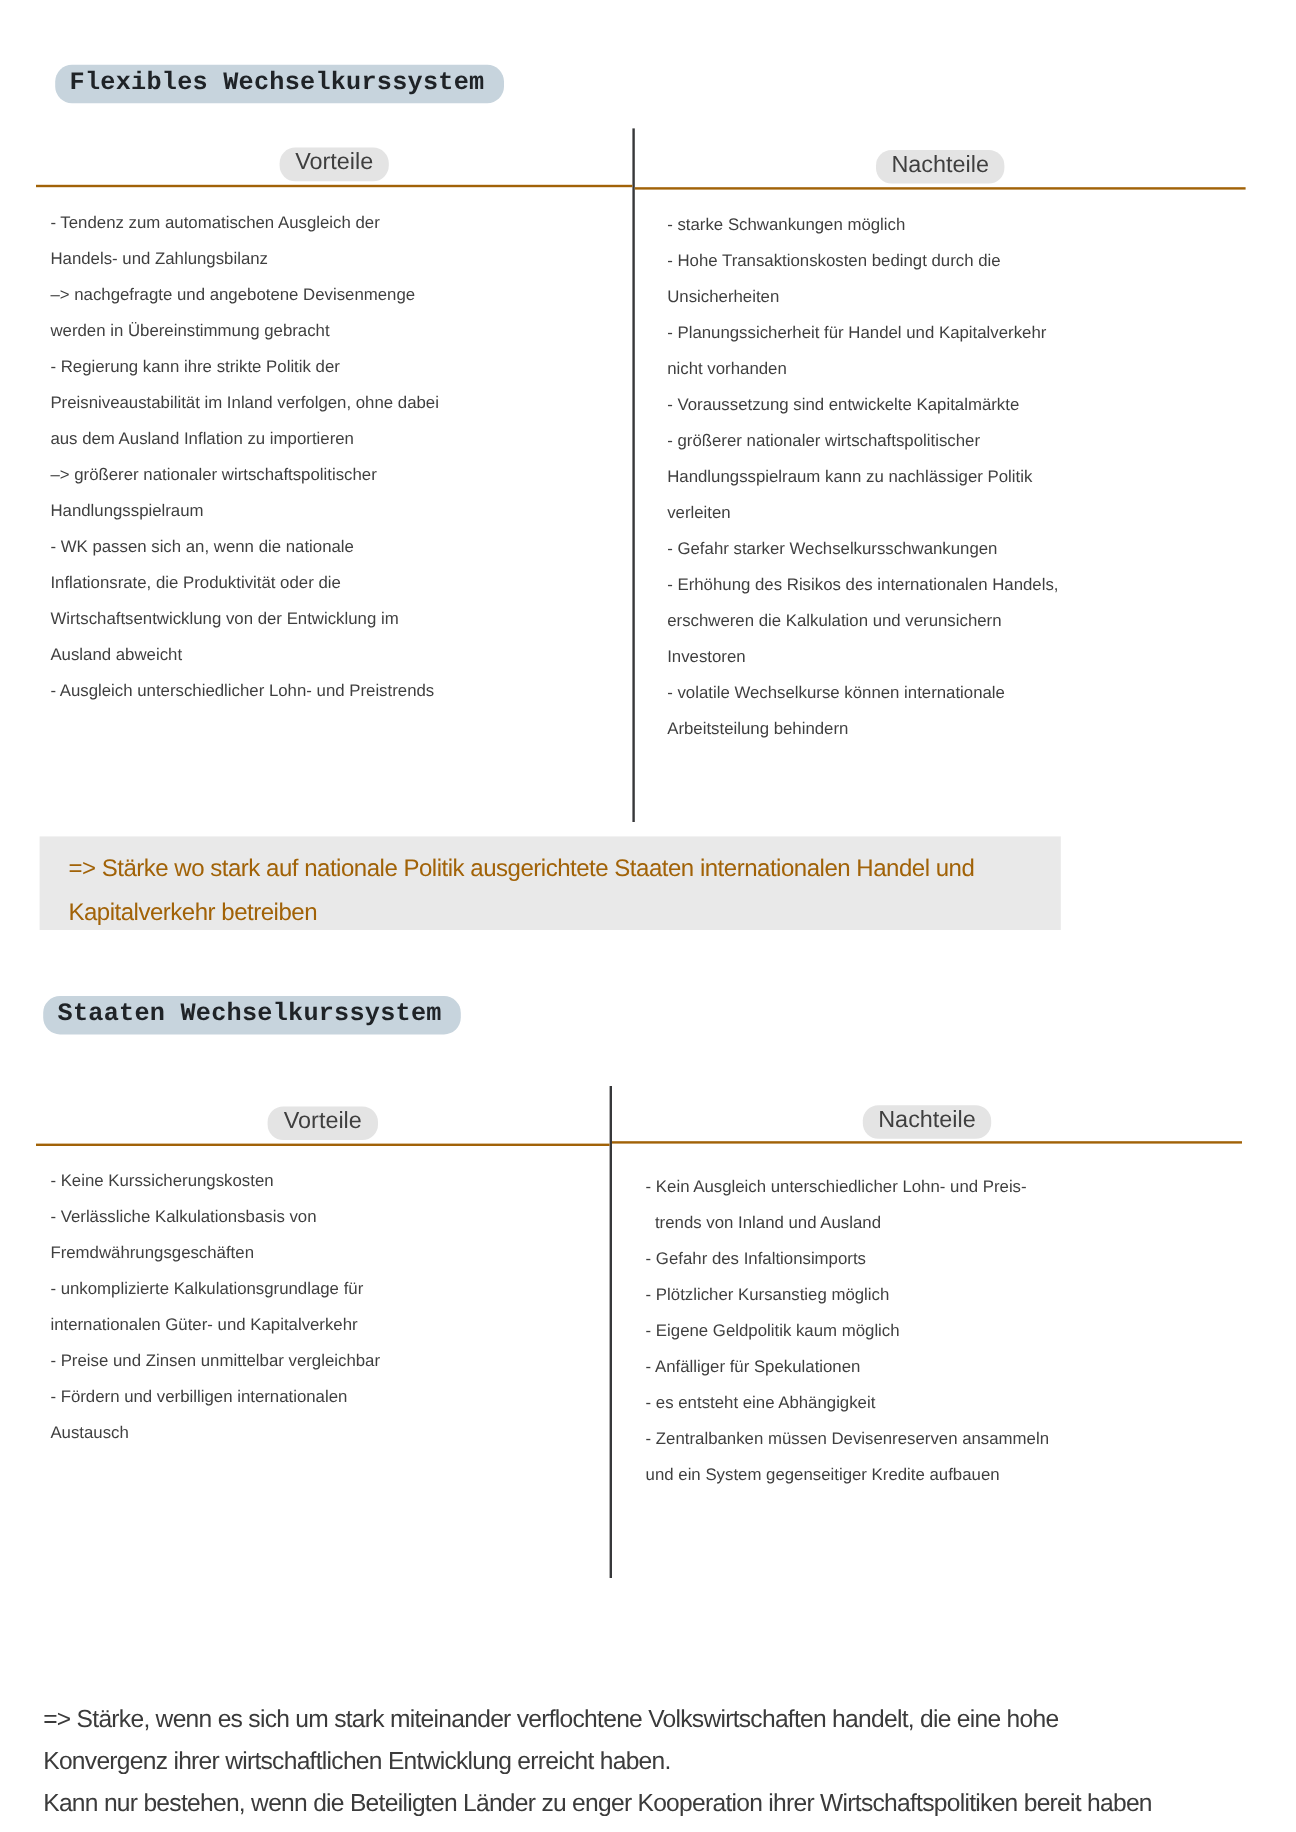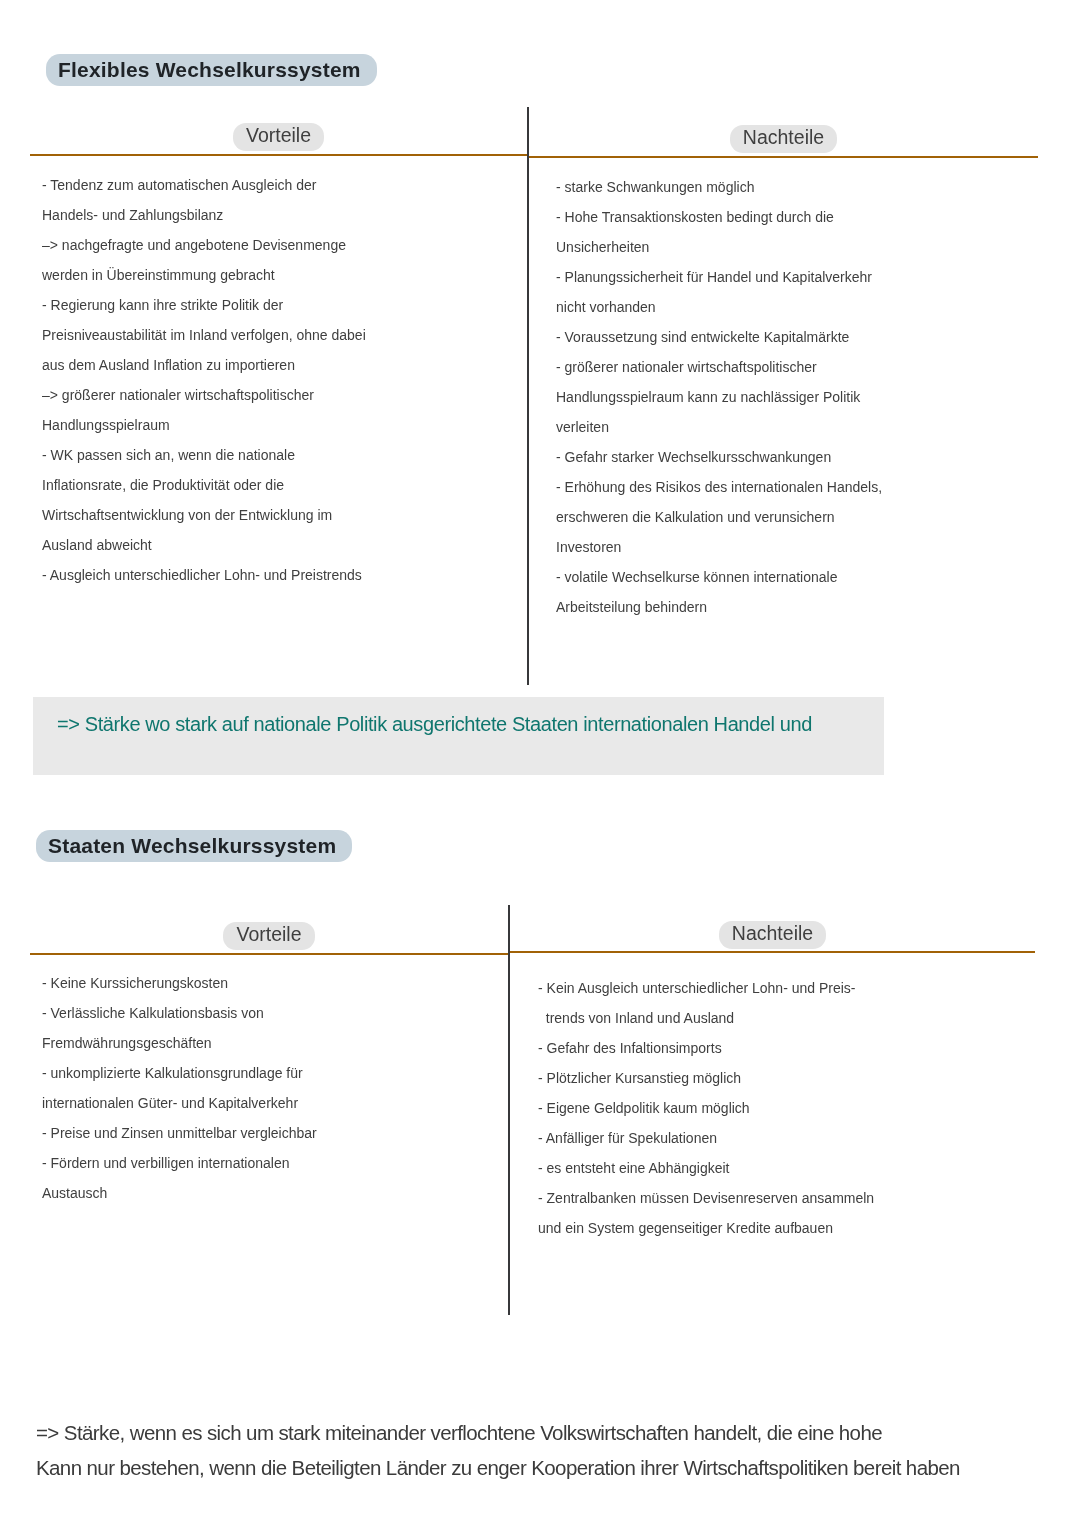--- a/index.html
+++ b/index.html
@@ -5,21 +5,21 @@
   html, body { margin: 0; padding: 0; }
   body {
     width: 1080px;
     height: 1527px;
     position: relative;
     background: #ffffff;
     font-family: "Liberation Sans", sans-serif;
     color: #3f3f3f;
     overflow: hidden;
   }
-  .abs { position: absolute; }
+  .abs { position: absolute; font-family: Liberation Mono, monospace; }
 
   
   .title-pill {
     display: inline-block;
     background: #c7d4dd;
     color: #1f2327;
     font-weight: bold;
     font-size: 21px;
     line-height: 21px;
     padding: 5px 16px 6px 12px;
@@ -59,21 +59,21 @@
   }
   .tline { white-space: pre; }
 
   
   .summary-box {
     position: absolute;
     background: #e9e9e9;
     font-size: 20px;
     line-height: 37px;
     letter-spacing: -0.4px;
-    color: #0f766e;
+    color: #a16207;
     box-sizing: border-box;
   }
   .summary-plain {
     position: absolute;
     font-size: 20.5px;
     line-height: 35px;
     letter-spacing: -0.6px;
     color: #3b3b3b;
   }
 </style>
@@ -98,20 +98,21 @@
     <div class="col-header" style="height:51px; padding-top:18px;">
       <span class="header-pill">Nachteile</span>
     </div>
     <div class="col-body" style="padding:14px 0 0 27px;"><div class="tline">- starke Schwankungen möglich</div><div class="tline">- Hohe Transaktionskosten bedingt durch die</div><div class="tline">Unsicherheiten</div><div class="tline">- Planungssicherheit für Handel und Kapitalverkehr</div><div class="tline">nicht vorhanden</div><div class="tline">- Voraussetzung sind entwickelte Kapitalmärkte</div><div class="tline">- größerer nationaler wirtschaftspolitischer</div><div class="tline">Handlungsspielraum kann zu nachlässiger Politik</div><div class="tline">verleiten</div><div class="tline">- Gefahr starker Wechselkursschwankungen</div><div class="tline">- Erhöhung des Risikos des internationalen Handels,</div><div class="tline">erschweren die Kalkulation und verunsichern</div><div class="tline">Investoren</div><div class="tline">- volatile Wechselkurse können internationale</div><div class="tline">Arbeitsteilung behindern</div></div>
   </div>
 </div>
 
 <div class="summary-box" style="left:33px; top:697px; width:851px; height:78px; padding:9px 0 0 24px;">
   <div>
       <div class="tline">=&gt; Stärke wo stark auf nationale Politik ausgerichtete Staaten internationalen Handel und</div>
+      <div class="tline">Kapitalverkehr betreiben</div>
     </div>
 </div>
 
 <div class="abs" style="left:36px; top:830px;">
   <span class="title-pill">Staaten Wechselkurssystem</span>
 </div>
 
 <div class="wk-table" style="left:30px; top:905px; width:1005px; height:410px;">
   <div class="v-divider" style="left:478px;"></div>
 
@@ -126,15 +127,16 @@
     <div class="col-header" style="height:48px; padding-top:16px;">
       <span class="header-pill">Nachteile</span>
     </div>
     <div class="col-body" style="padding:20px 0 0 28px;"><div class="tline">- Kein Ausgleich unterschiedlicher Lohn- und Preis-</div><div class="tline">  trends von Inland und Ausland</div><div class="tline">- Gefahr des Infaltionsimports</div><div class="tline">- Plötzlicher Kursanstieg möglich</div><div class="tline">- Eigene Geldpolitik kaum möglich</div><div class="tline">- Anfälliger für Spekulationen</div><div class="tline">- es entsteht eine Abhängigkeit</div><div class="tline">- Zentralbanken müssen Devisenreserven ansammeln</div><div class="tline">und ein System gegenseitiger Kredite aufbauen</div></div>
   </div>
 </div>
 
 <div class="summary-plain" style="left:36px; top:1415px; width:1010px;">
   <div>
       <div class="tline">=&gt; Stärke, wenn es sich um stark miteinander verflochtene Volkswirtschaften handelt, die eine hohe</div>
+      <div class="tline">Konvergenz ihrer wirtschaftlichen Entwicklung erreicht haben.</div>
       <div class="tline">Kann nur bestehen, wenn die Beteiligten Länder zu enger Kooperation ihrer Wirtschaftspolitiken bereit haben</div>
     </div>
 </div>
 
 </body></html>

